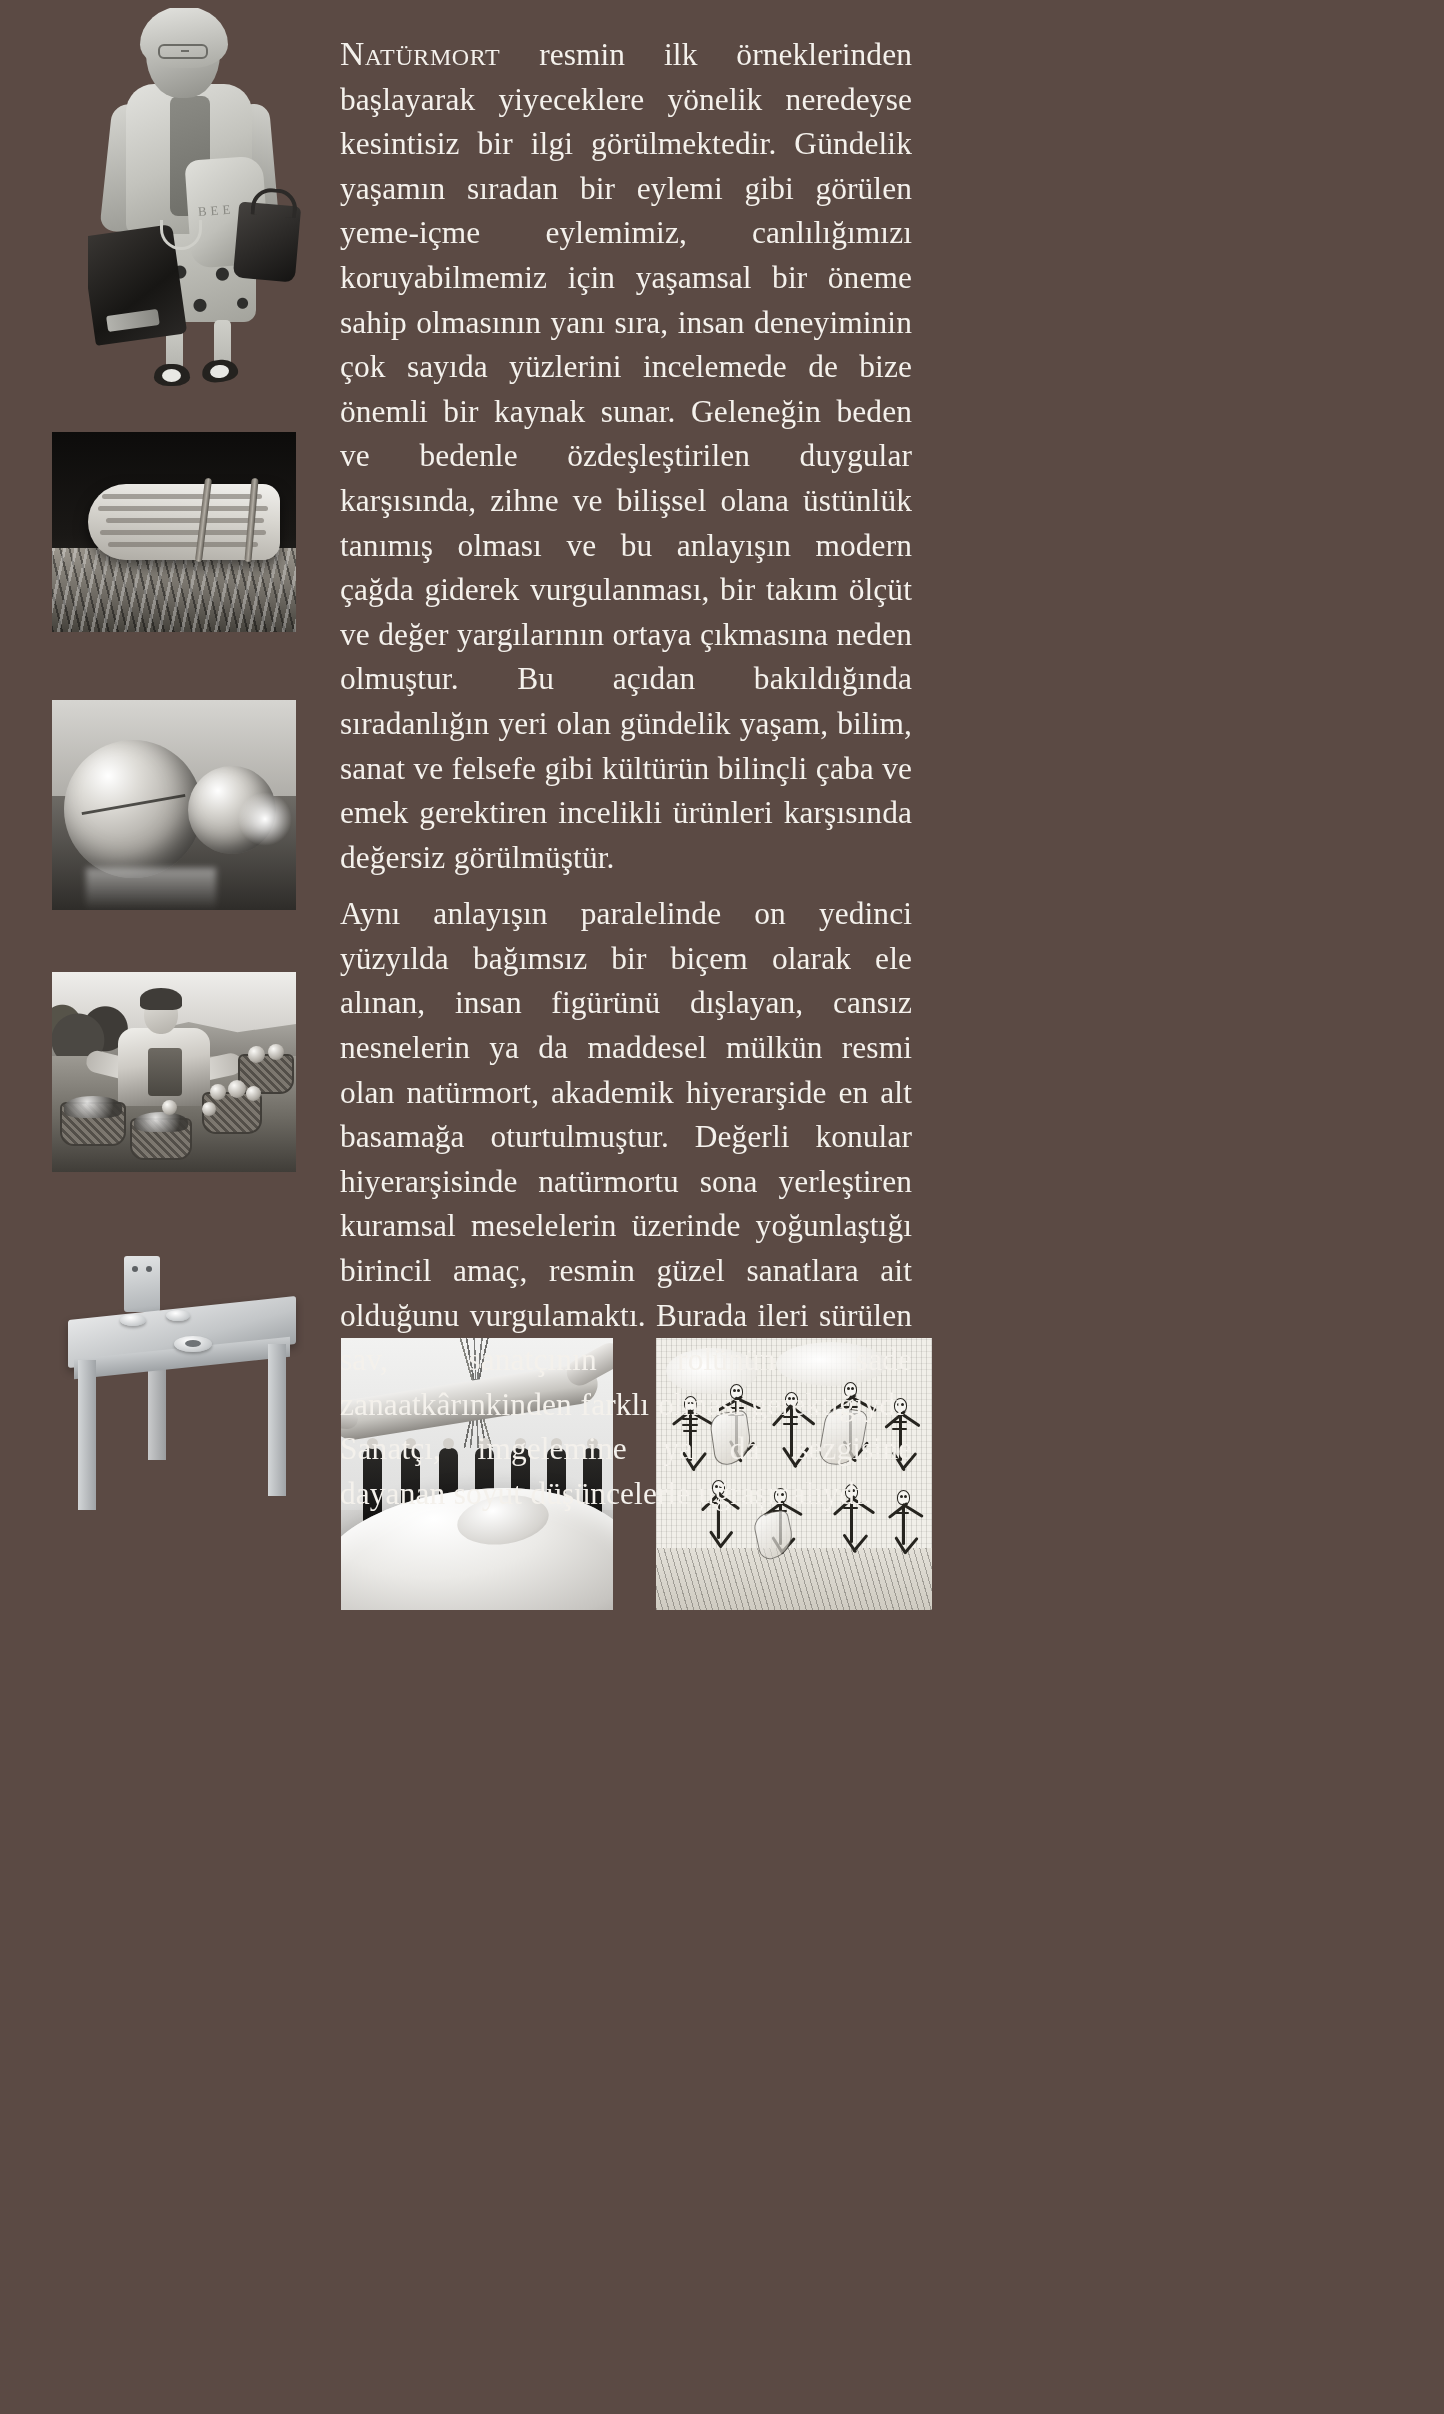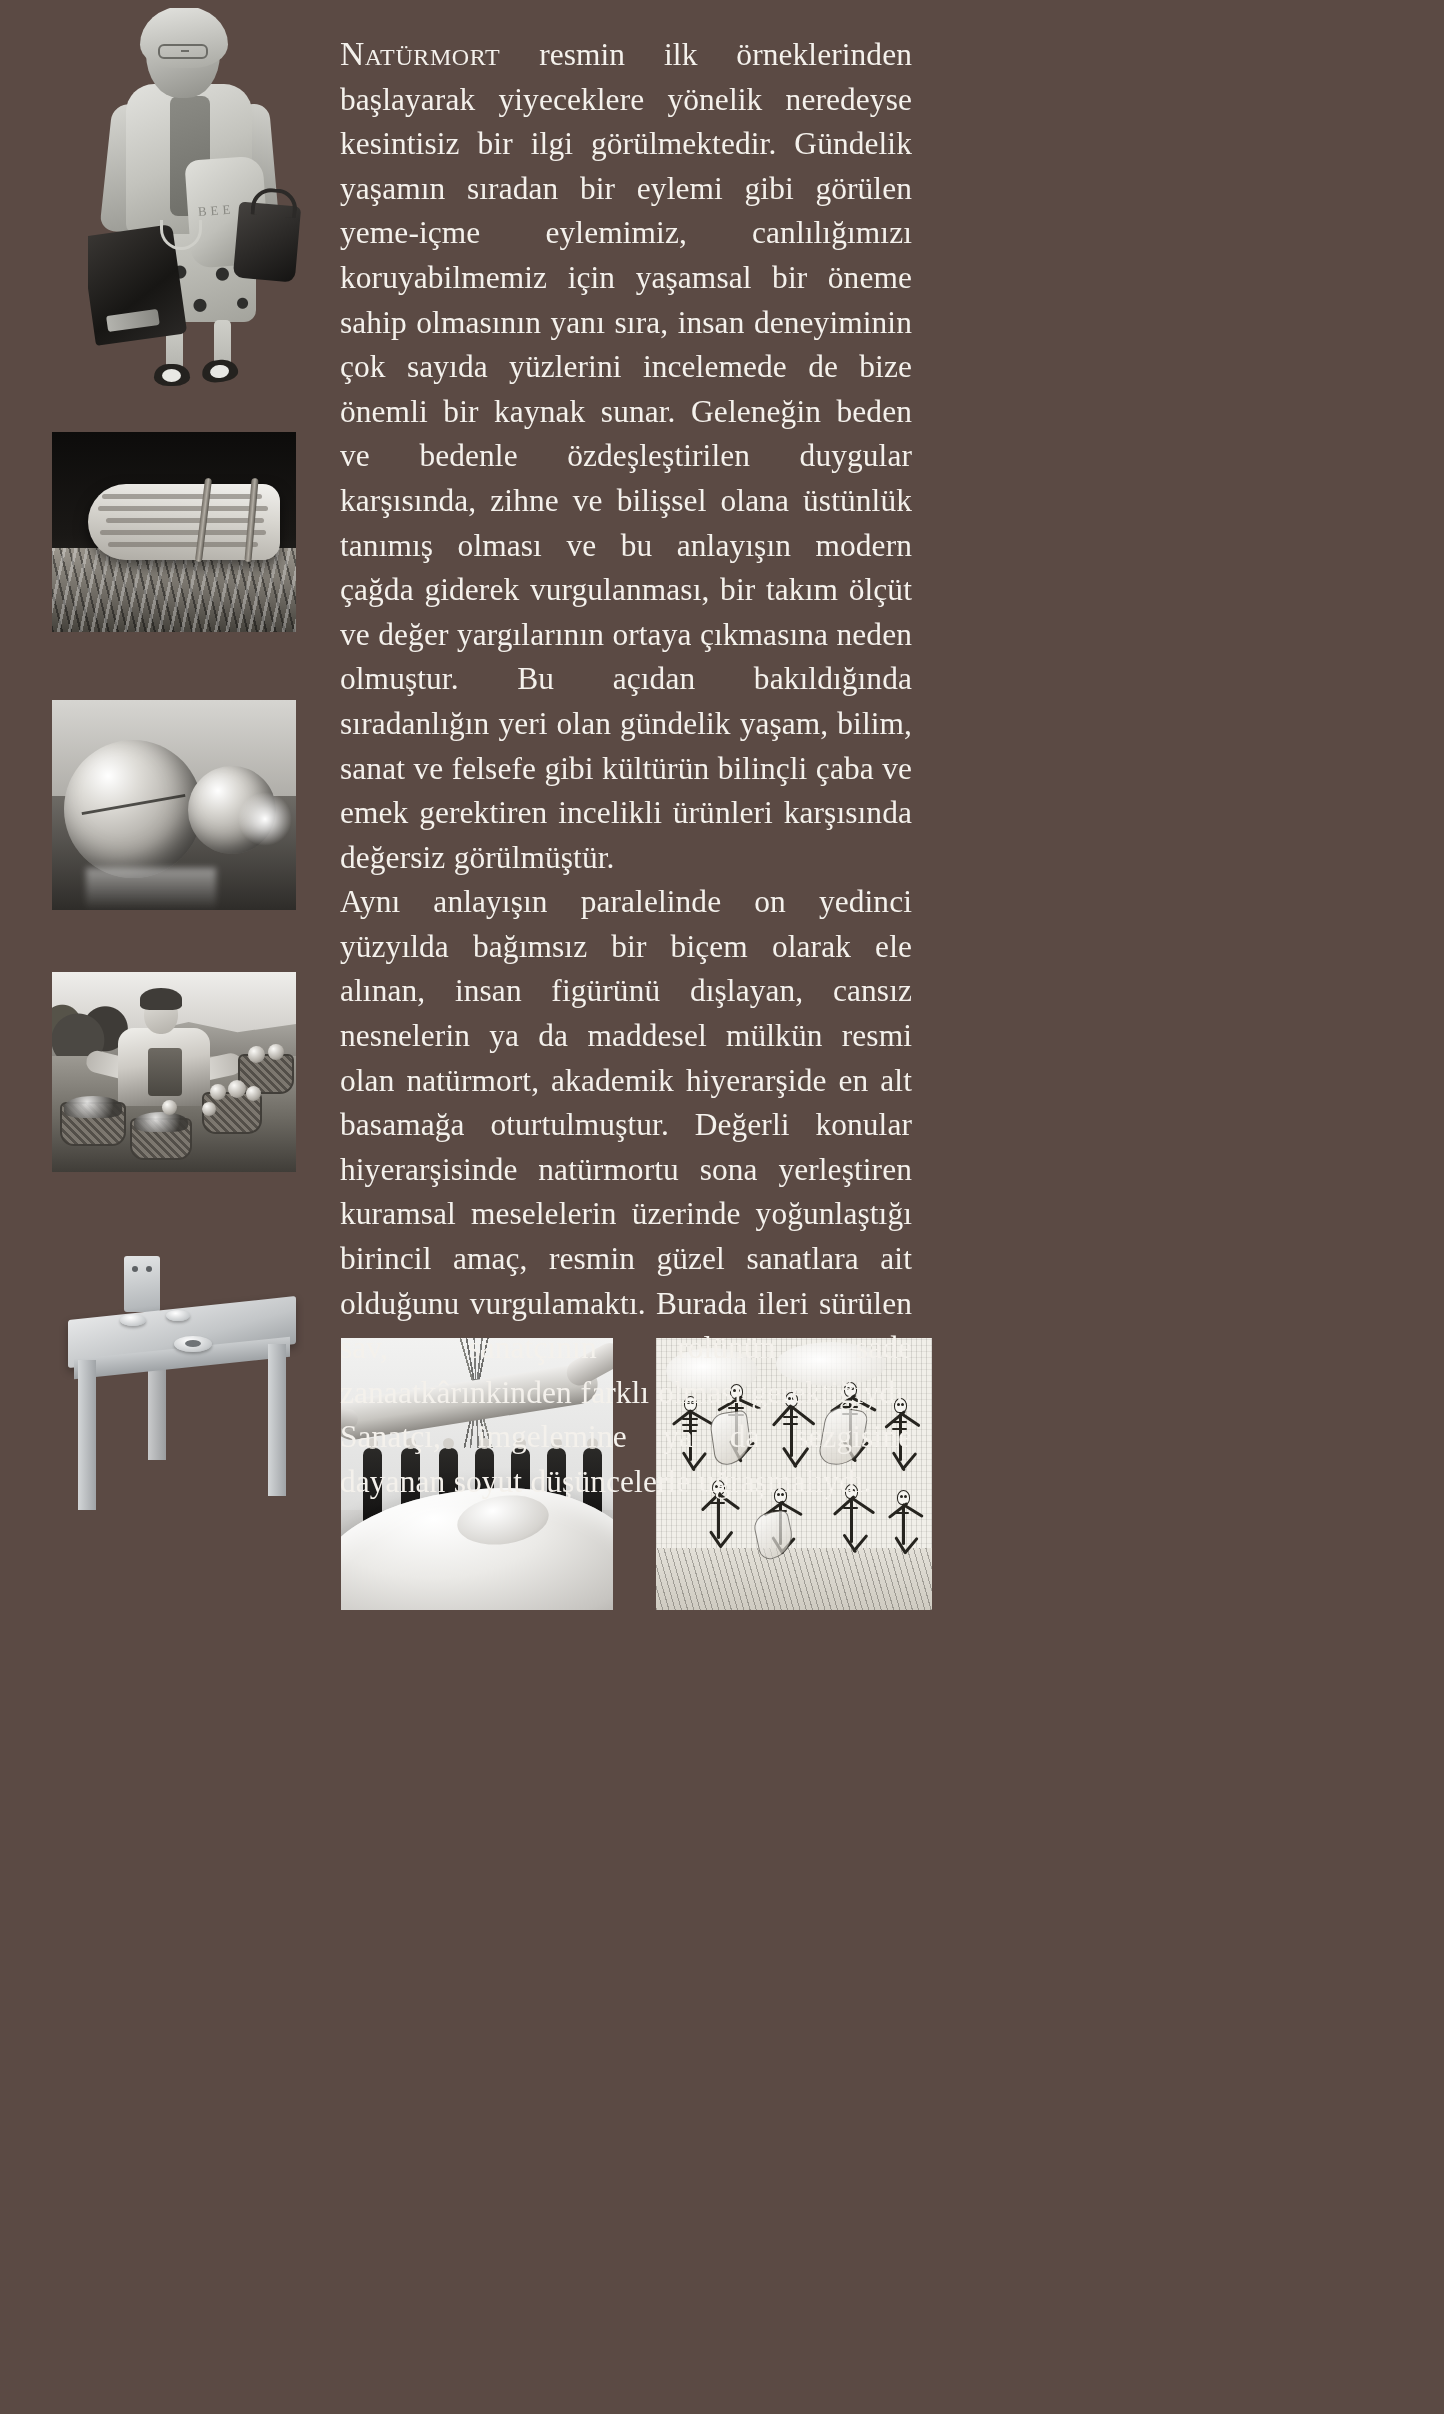--- a/index.html
+++ b/index.html
@@ -316,21 +316,21 @@
     color: #f4f1ec;
     font-family: "Liberation Serif", "DejaVu Serif", serif;
     font-size: 31.4px;
     line-height: 44.6px;
     text-align: justify;
     text-justify: inter-word;
     hyphens: manual;
     letter-spacing: .1px;
     word-spacing: .4px;
   }
-  .textcol p + p { margin-top: 0; }
+  .textcol p + p { margin-top: 12px; }
   .dropcaps {
     font-variant: small-caps;
     font-size: 33.6px;
     letter-spacing: .6px;
   }
 </style>
 </head>
 <body style="background: rgb(91, 74, 68);">
 
 <div class="page" style="background: rgb(91, 74, 68); padding-left: 41px;">

